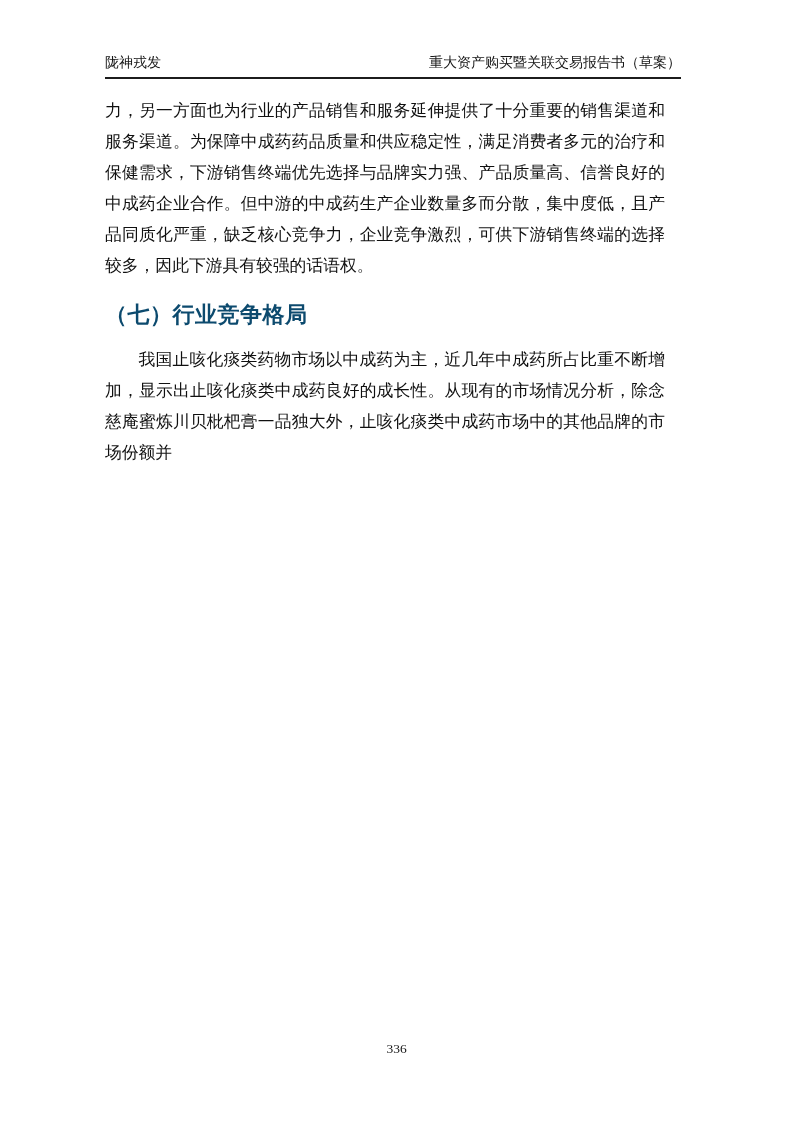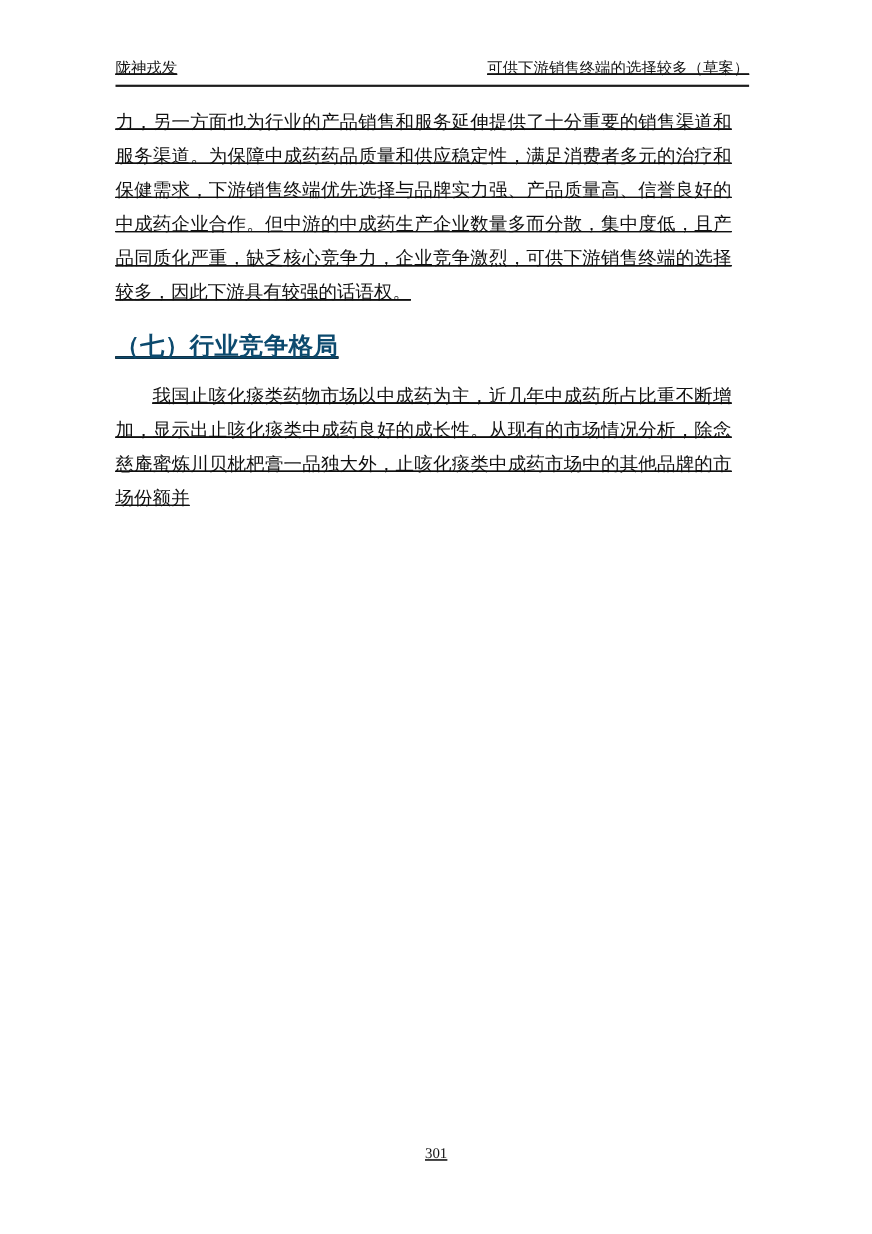--- a/index.html
+++ b/index.html
@@ -1,15 +1,15 @@
 <!DOCTYPE html>
 <html><head>
 <meta charset="utf-8">
 <style>
-  * { box-sizing: border-box; text-decoration: underline; }
+  * { box-sizing: border-box; }
   html, body {
     margin: 0;
     padding: 0;
     background: #ffffff;
   }
   .page {
     position: relative;
     width: 793px;
     height: 1122px;
     background: #ffffff;
@@ -65,31 +65,31 @@
     color: #151515;
   }
 </style>
 </head>
 <body>
 
 <div class="page">
 
   <header class="page-header">
     <span>陇神戎发</span>
-    <span>可供下游销售终端的选择较多（草案）</span>
+    <span>重大资产购买暨关联交易报告书（草案）</span>
   </header>
 
   <main class="page-body">
     <p class="para no-indent">力，另一方面也为行业的产品销售和服务延伸提供了十分重要的销售渠道和服务渠道。为保障中成药药品质量和供应稳定性，满足消费者多元的治疗和保健需求，下游销售终端优先选择与品牌实力强、产品质量高、信誉良好的中成药企业合作。但中游的中成药生产企业数量多而分散，集中度低，且产品同质化严重，缺乏核心竞争力，企业竞争激烈，可供下游销售终端的选择较多，因此下游具有较强的话语权。</p>
 
     <h2 class="section-heading">（七）行业竞争格局</h2>
 
 
 
 
     <p class="para">我国止咳化痰类药物市场以中成药为主，近几年中成药所占比重不断增加，显示出止咳化痰类中成药良好的成长性。从现有的市场情况分析，除念慈庵蜜炼川贝枇杷膏一品独大外，止咳化痰类中成药市场中的其他品牌的市场份额并</p>
   </main>
 
   <footer class="page-footer">
-    <span>301</span>
+    <span>336</span>
   </footer>
 
 </div>
 
 </body></html>

